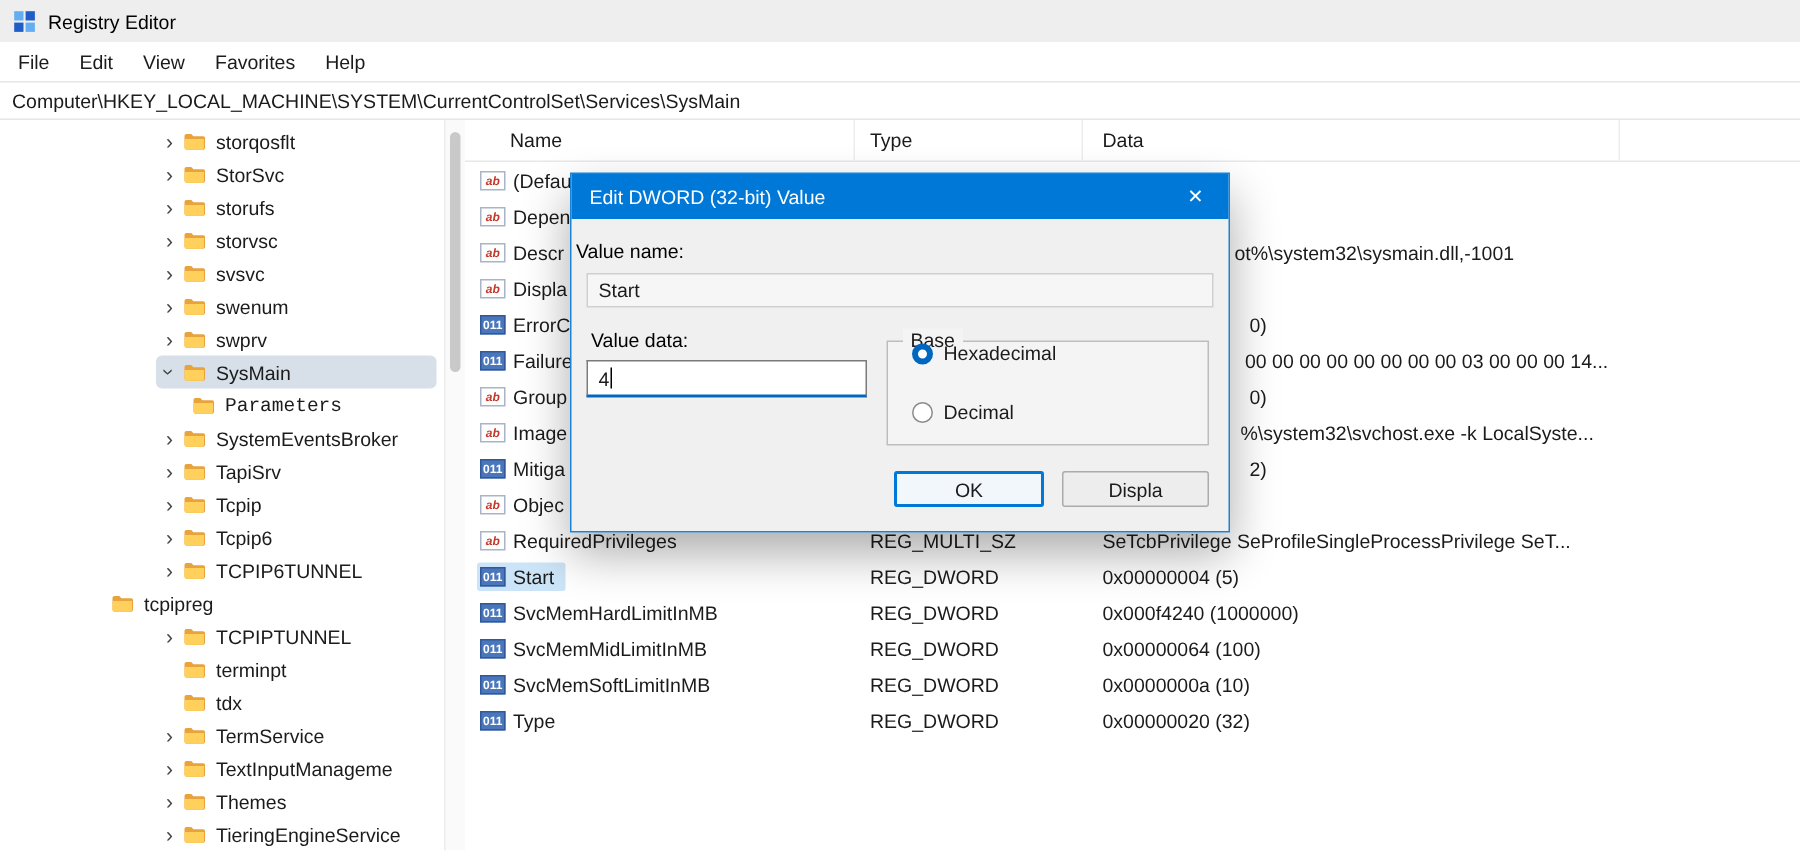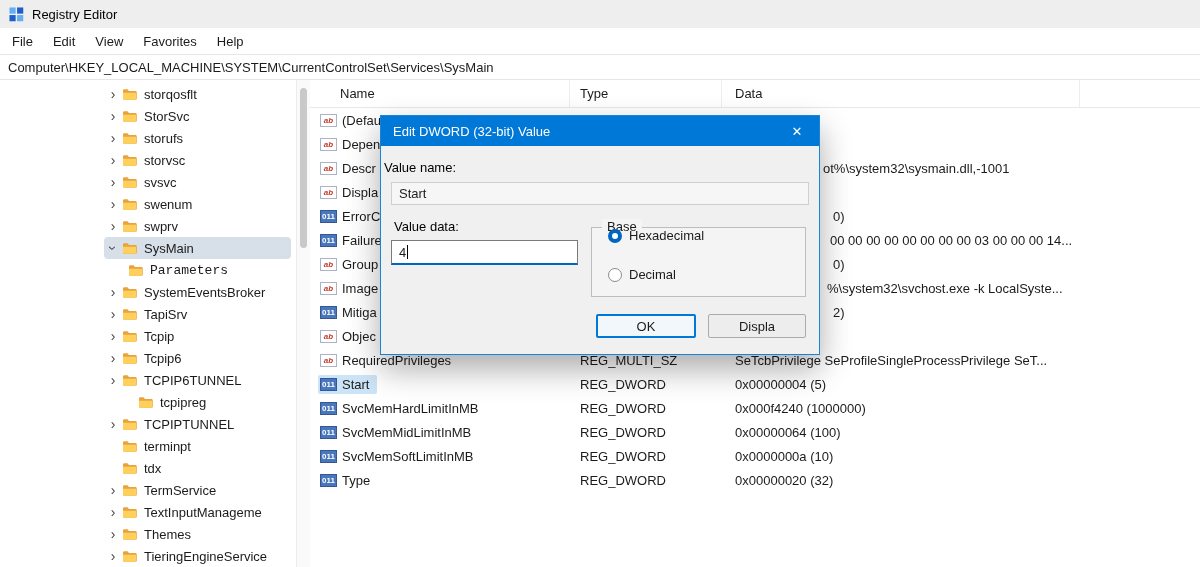--- a/index.html
+++ b/index.html
@@ -261,21 +261,21 @@
             <span class="chevron">›</span>
             <span class="folder">
               <svg width="15" height="13" viewBox="0 0 16 14">
                 <path d="M1 3c0-1 .6-1.6 1.5-1.6h3.4l1.5 1.7h6.9c.9 0 1.5.6 1.5 1.5v6.6c0 .9-.6 1.5-1.5 1.5H2.5c-.9 0-1.5-.6-1.5-1.5z" fill="#e8a33d"></path>
                 <path d="M1 5h14v6.2c0 .9-.6 1.5-1.5 1.5H2.5C1.6 12.7 1 12.1 1 11.2z" fill="#ffd05c"></path>
               </svg>
             </span>
             <span class="tree-label">TCPIP6TUNNEL</span>
           </div>
         </div>
-        <div class="tree-row" style="padding-left: 120px;">
+        <div class="tree-row" style="padding-left: 56px;">
           <div class="tree-inner">
             <span class="chevron"></span>
             <span class="folder">
               <svg width="15" height="13" viewBox="0 0 16 14">
                 <path d="M1 3c0-1 .6-1.6 1.5-1.6h3.4l1.5 1.7h6.9c.9 0 1.5.6 1.5 1.5v6.6c0 .9-.6 1.5-1.5 1.5H2.5c-.9 0-1.5-.6-1.5-1.5z" fill="#e8a33d"></path>
                 <path d="M1 5h14v6.2c0 .9-.6 1.5-1.5 1.5H2.5C1.6 12.7 1 12.1 1 11.2z" fill="#ffd05c"></path>
               </svg>
             </span>
             <span class="tree-label">tcpipreg</span>
           </div>

